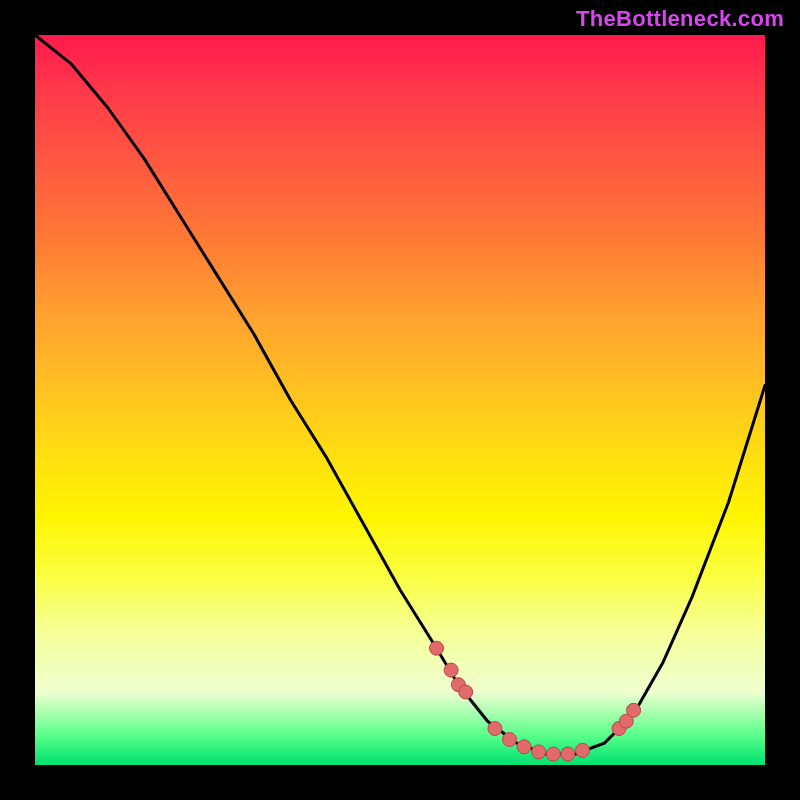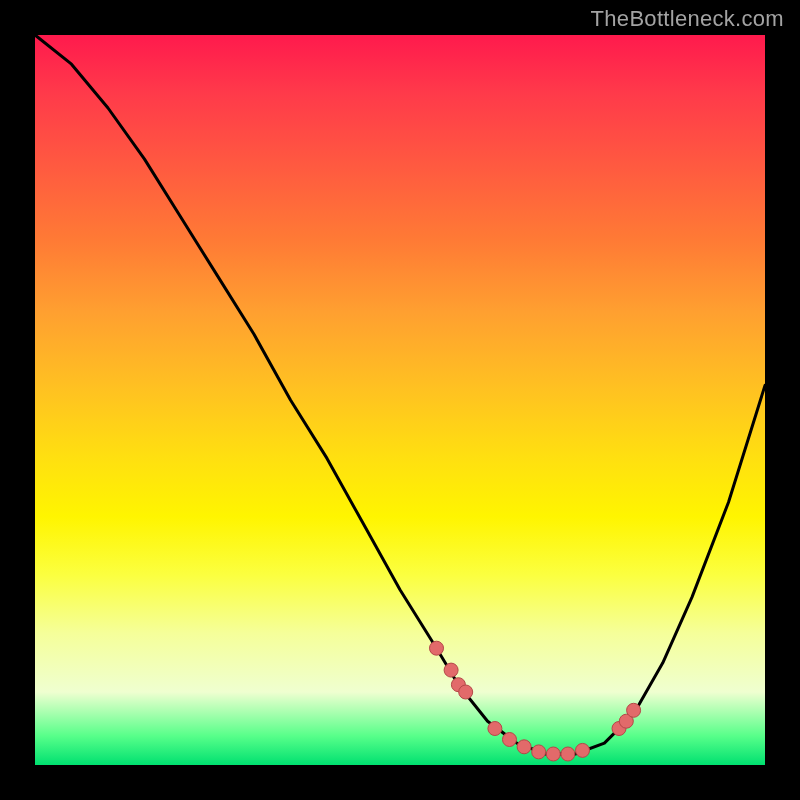--- a/index.html
+++ b/index.html
@@ -39,23 +39,23 @@
       #f5ff9a 82%,
       #efffd0 90%,
       #58ff8a 96%,
       #00e070 100%
     );
   }
   .watermark {
     position: absolute;
     top: 6px;
     right: 16px;
-    color: #a3a3a3;
+    color: #d946ef;
     font-size: 22px;
-    font-weight: 400;
+    font-weight: 700;
     letter-spacing: 0.3px;
     user-select: none;
   }
   svg.overlay {
     position: absolute;
     left: 0;
     top: 0;
     width: 730px;
     height: 730px;
     overflow: visible;

